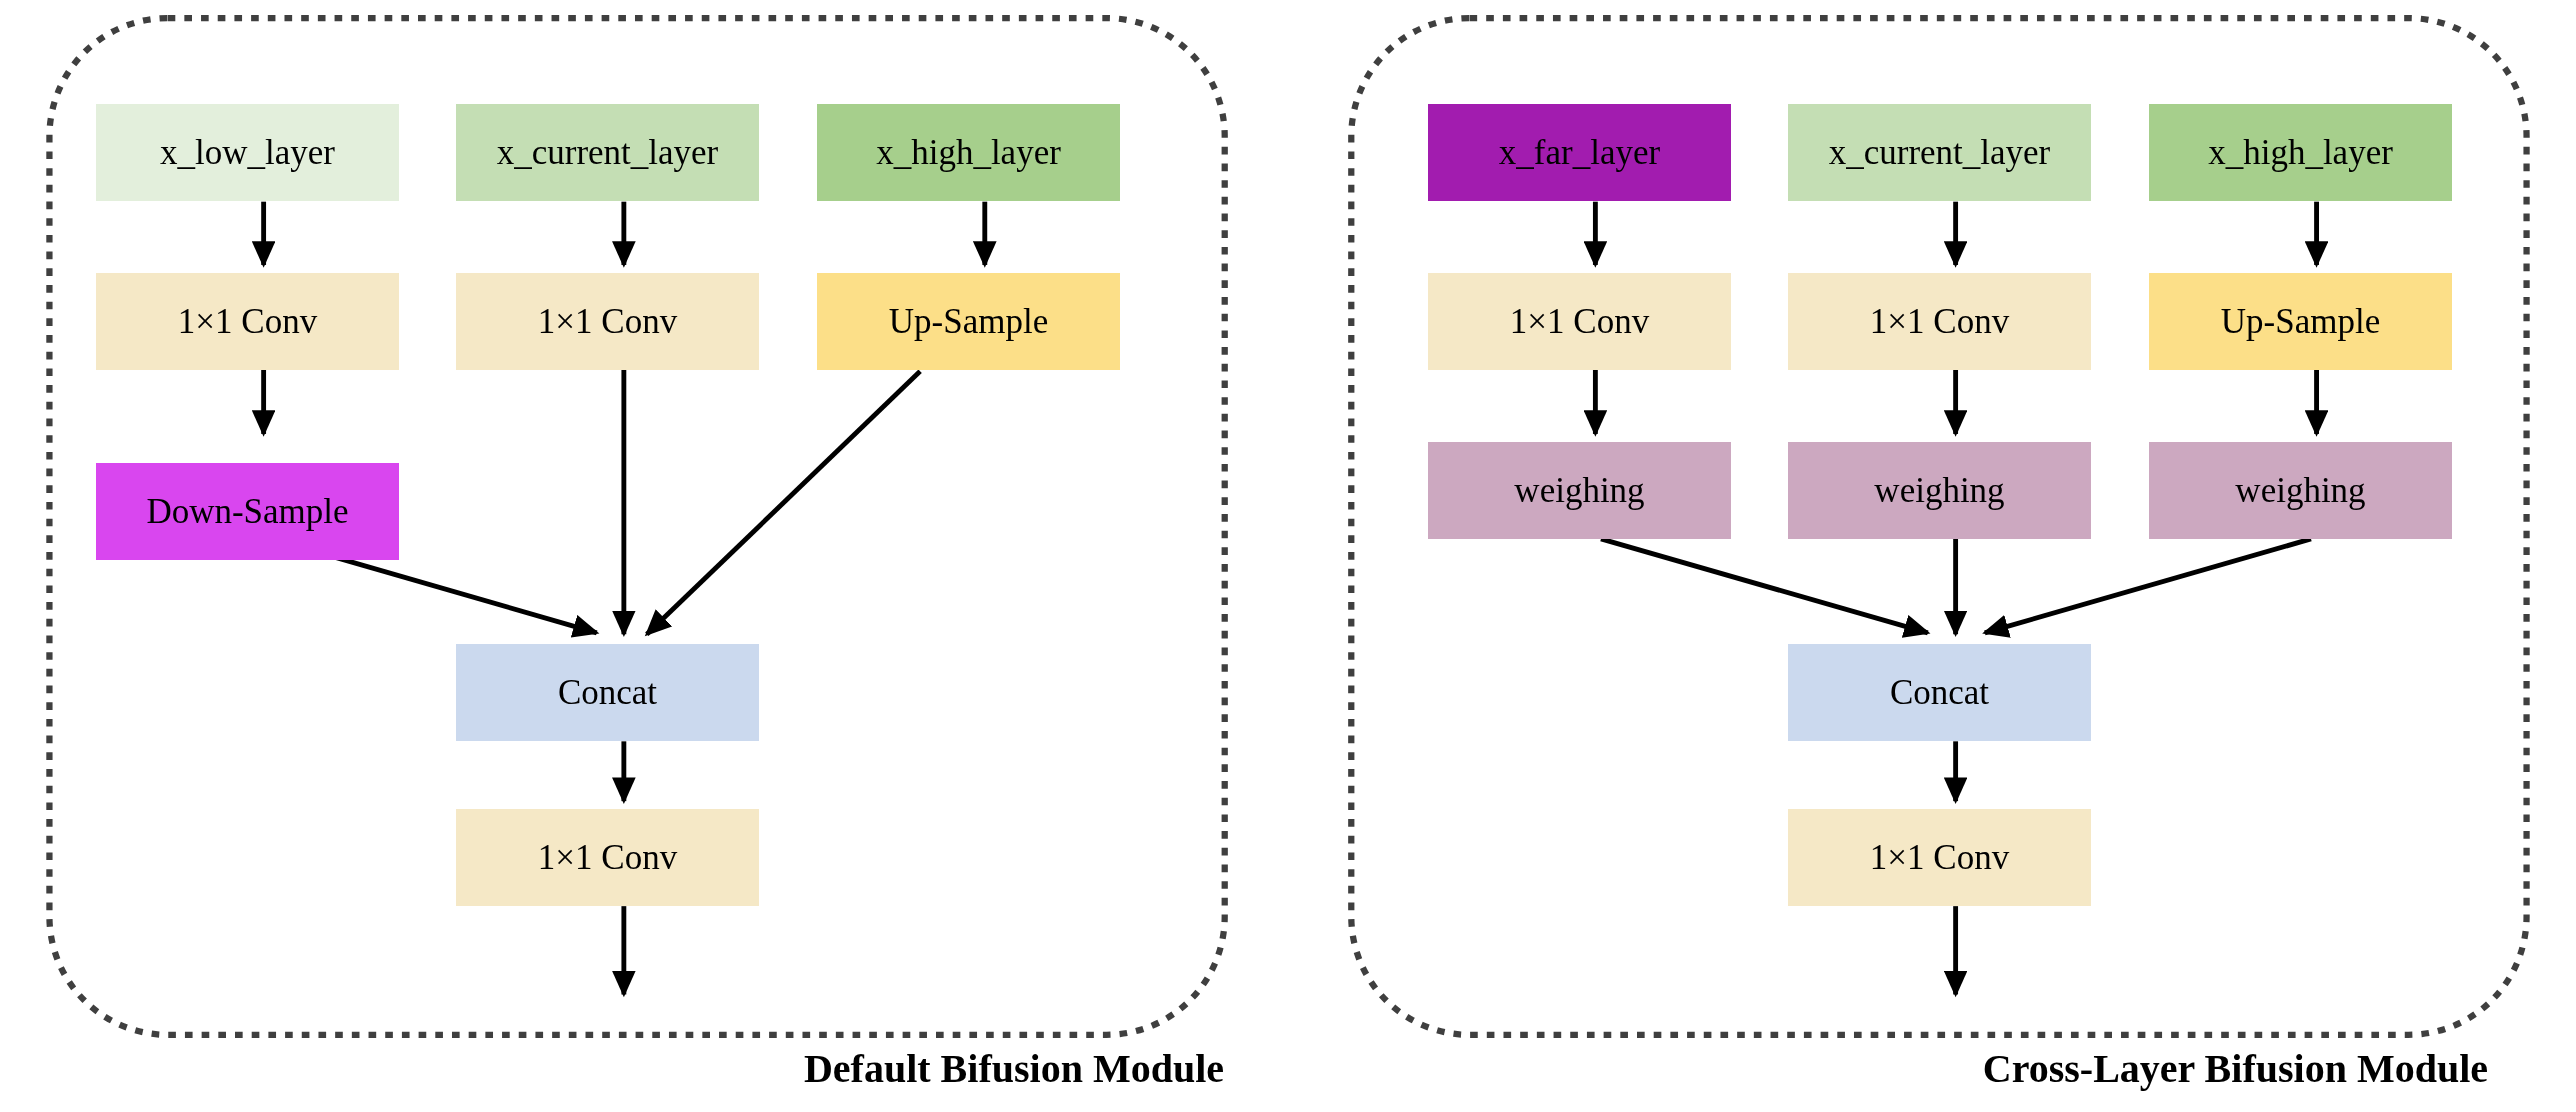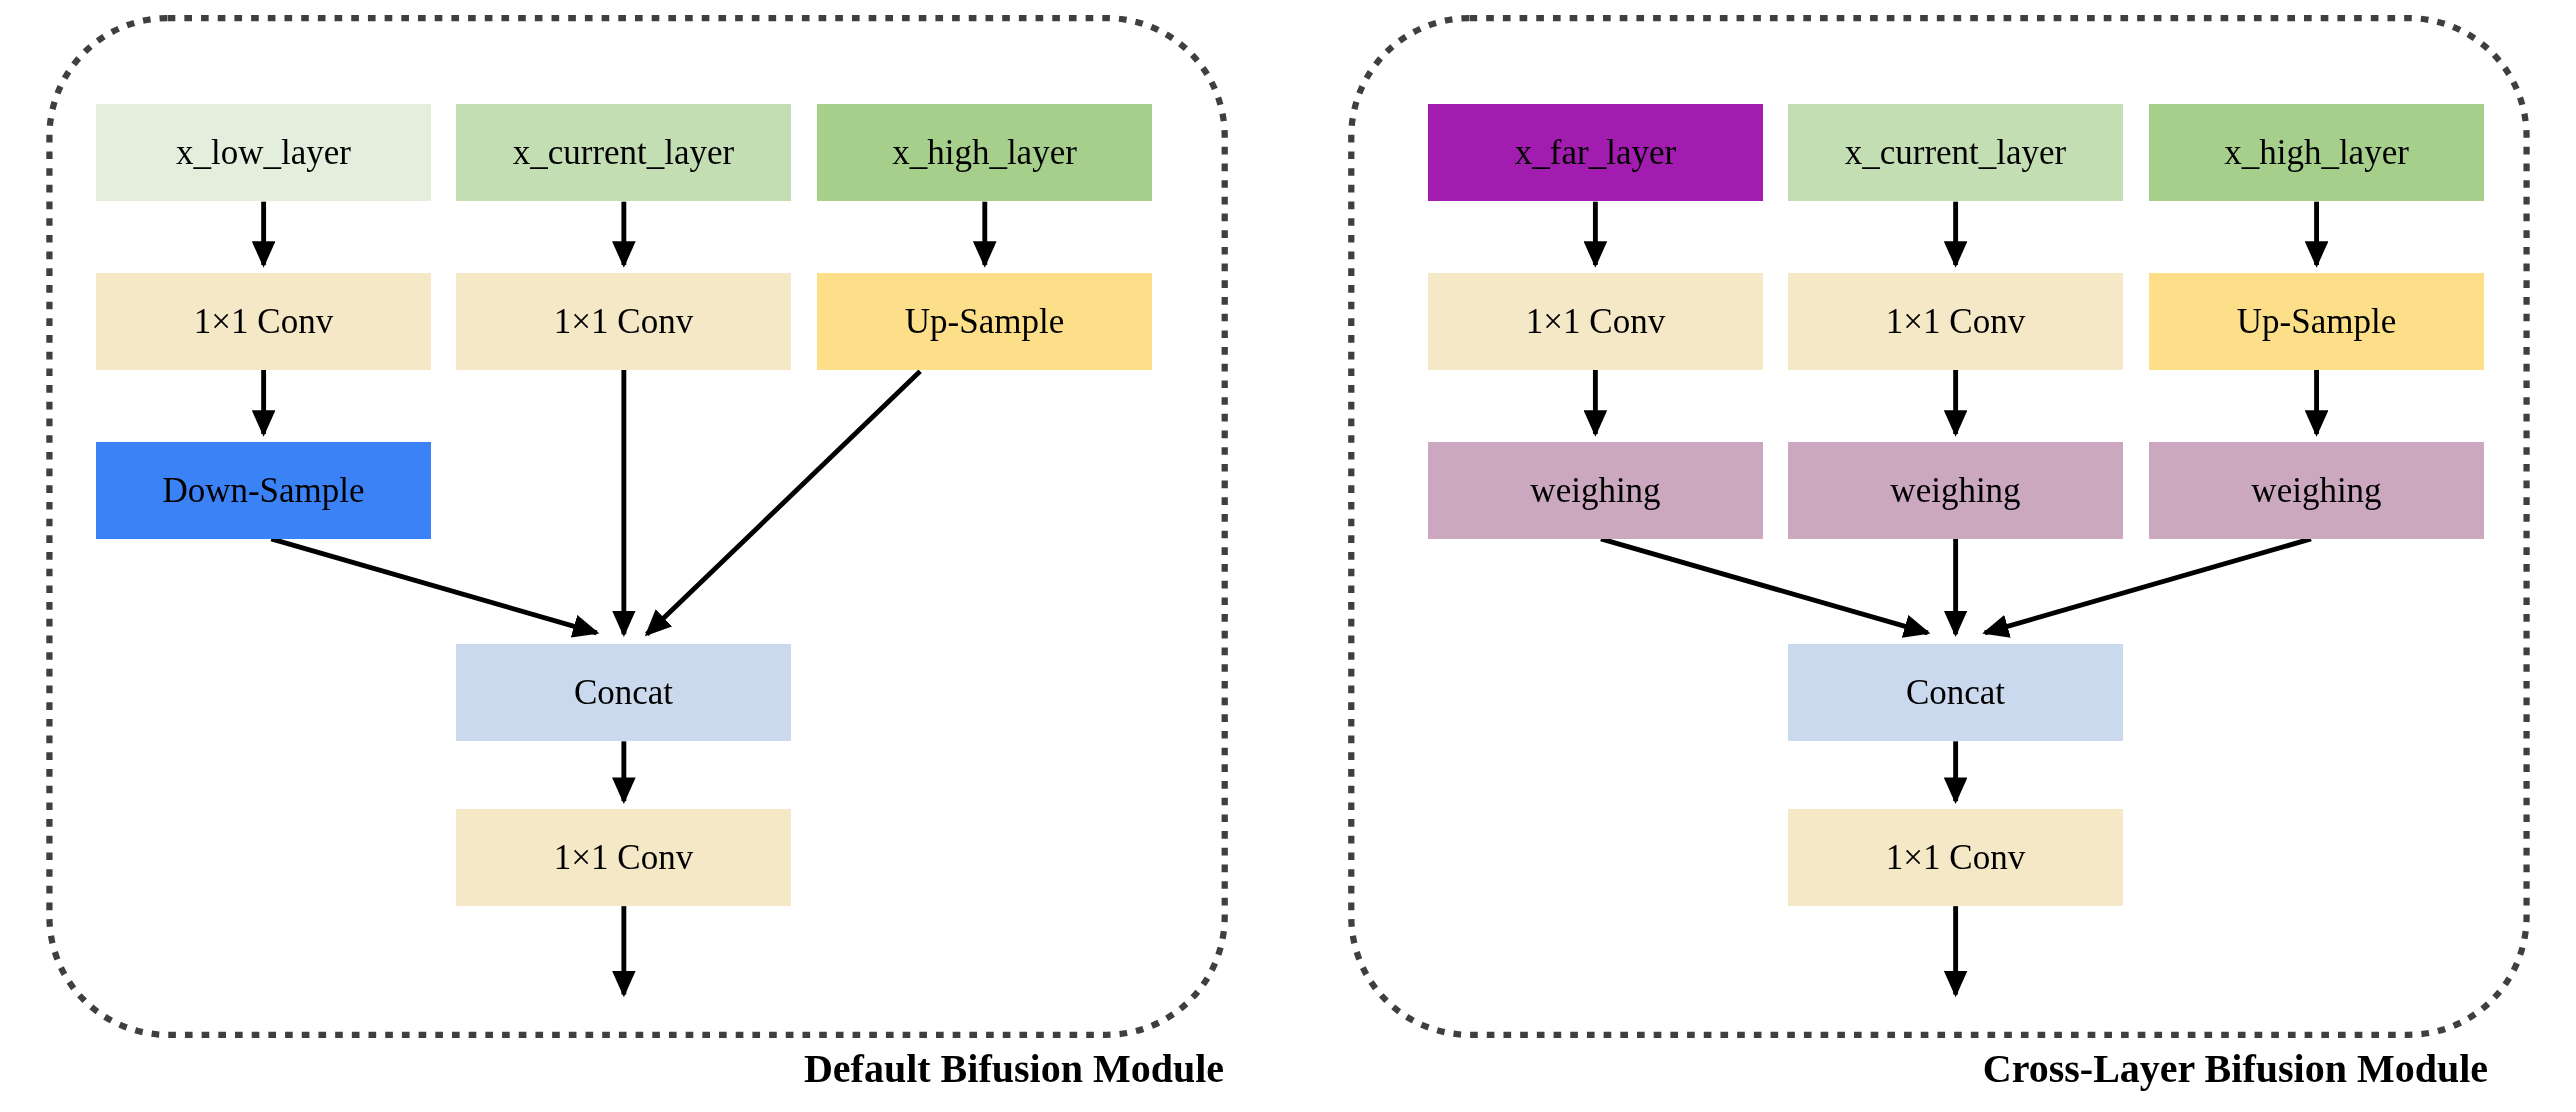--- a/index.html
+++ b/index.html
@@ -11,21 +11,21 @@
     font-family: "Liberation Serif", "DejaVu Serif", serif;
     overflow: hidden;
   }
   .arrows-svg {
     position: absolute;
     left: 0; top: 0;
     width: 2576px; height: 1112px;
   }
   .node {
     position: absolute;
-    width: 335px;
+    width: 303px;
     height: 97px;
     display: flex;
     align-items: center;
     justify-content: center;
     font-size: 35px;
     color: #000000;
     white-space: nowrap;
     z-index: 2;
   }
   .caption {
@@ -106,21 +106,21 @@
       <line x1="2812" y1="1303" x2="2812" y2="1430" marker-end="url(#ah)"></line>
     </g>
   </svg>
 
   <div class="node lp-in1" style="background: rgb(227, 239, 220);">x_low_layer</div>
   <div class="node lp-in2" style="background: rgb(196, 222, 180);">x_current_layer</div>
   <div class="node lp-in3" style="background: rgb(166, 207, 140);">x_high_layer</div>
   <div class="node lp-conv1" style="background: rgb(245, 232, 198);">1×1 Conv</div>
   <div class="node lp-conv2" style="background: rgb(245, 232, 198);">1×1 Conv</div>
   <div class="node lp-up" style="background: rgb(252, 223, 136);">Up-Sample</div>
-  <div class="node lp-down" style="background: #3b82f6;">Down-Sample</div>
+  <div class="node lp-down" style="background: #d946ef; margin-top: 21px;">Down-Sample</div>
   <div class="node lp-cat" style="background: rgb(203, 217, 238);">Concat</div>
   <div class="node lp-out" style="background: rgb(245, 232, 198);">1×1 Conv</div>
   <div class="caption caption-left">Default Bifusion Module</div>
 
   <div class="node rp-in1" style="background: #a21caf;">x_far_layer</div>
   <div class="node rp-in2" style="background: rgb(196, 222, 180);">x_current_layer</div>
   <div class="node rp-in3" style="background: rgb(166, 207, 140);">x_high_layer</div>
   <div class="node rp-conv1" style="background: rgb(245, 232, 198);">1×1 Conv</div>
   <div class="node rp-conv2" style="background: rgb(245, 232, 198);">1×1 Conv</div>
   <div class="node rp-up" style="background: rgb(252, 223, 136);">Up-Sample</div>

